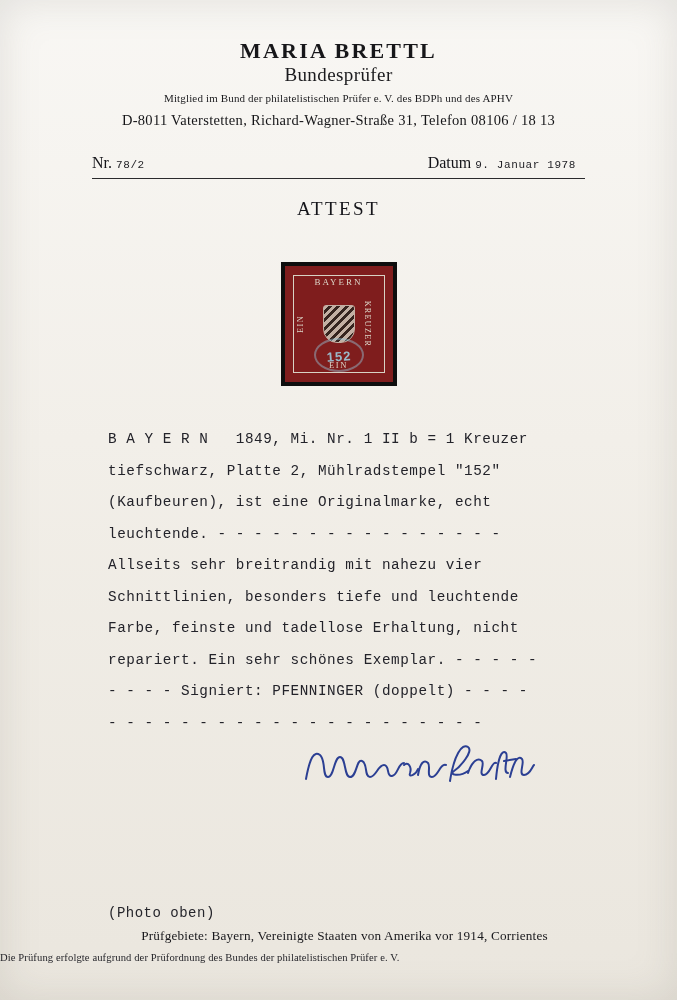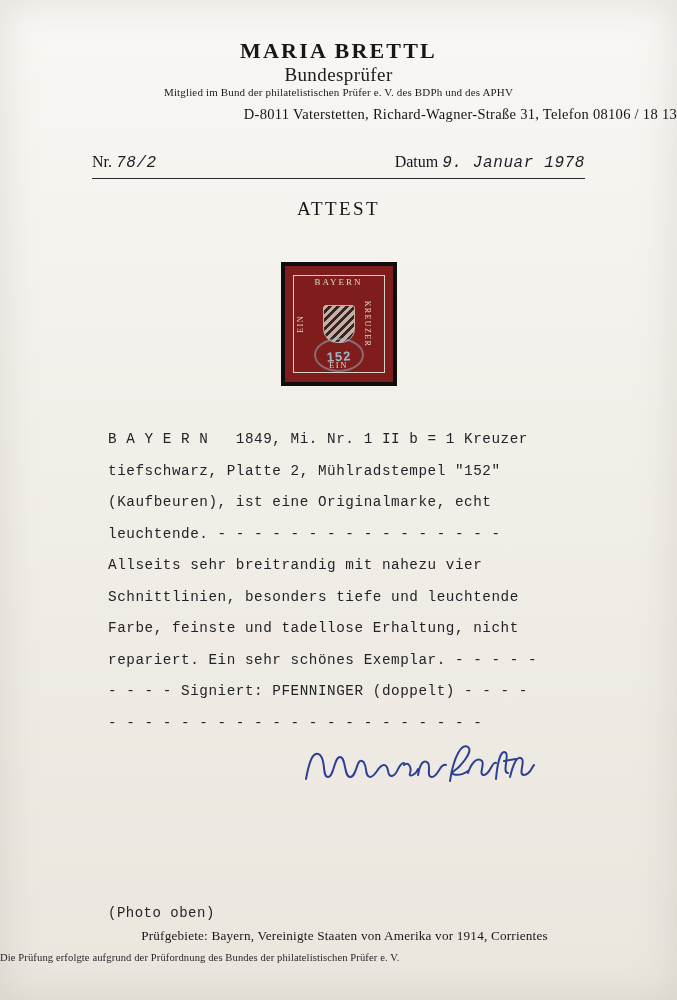--- a/index.html
+++ b/index.html
@@ -48,62 +48,61 @@
   .lh-sub {
     font-family: "Liberation Serif", serif;
     font-size: 19px;
     color: #1b1b1e;
     letter-spacing: 0.4px;
   }
   .lh-member {
     font-family: "Liberation Serif", serif;
     font-size: 11px;
     color: #1b1b1e;
+    margin-top: 6px;
     letter-spacing: 0.15px;
   }
   .lh-address {
     font-family: "Liberation Serif", serif;
     font-size: 14.5px;
     color: #141417;
     margin-top: 8px;
     letter-spacing: 0.3px;
-    text-align: right;
   }
 
   
   .refrow {
     position: absolute;
     top: 148px;
     left: 92px;
     right: 92px;
     height: 26px;
   }
   .ref-left {
     position: absolute;
     left: 0;
     bottom: 2px;
     font-size: 16px;
     color: #15151a;
     white-space: nowrap;
   }
   .ref-right {
     position: absolute;
-    right: 0;
+    right: 9px;
     bottom: 2px;
     font-size: 16px;
     color: #15151a;
     white-space: nowrap;
     margin-top: 8px;
   }
   .typed {
     font-family: "Liberation Mono", monospace;
-    font-size: 16px;
+    font-size: 11px;
     letter-spacing: 0.6px;
     color: #1d1d22;
-    font-style: italic;
   }
   .rule {
     position: absolute;
     left: 92px;
     right: 92px;
     top: 178px;
     border-top: 1.6px solid #2a2a2c;
   }
 
   

